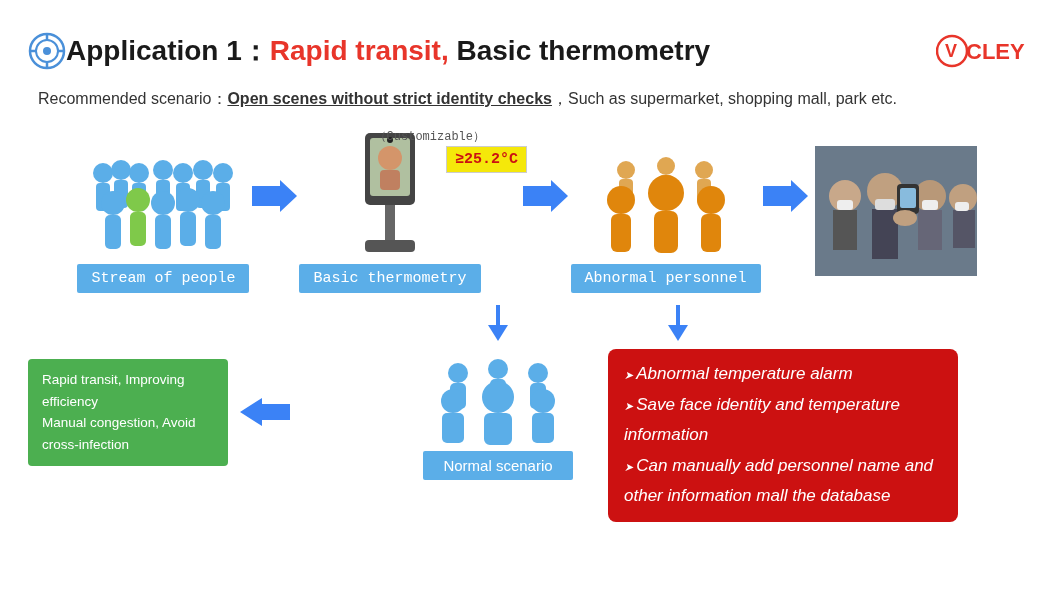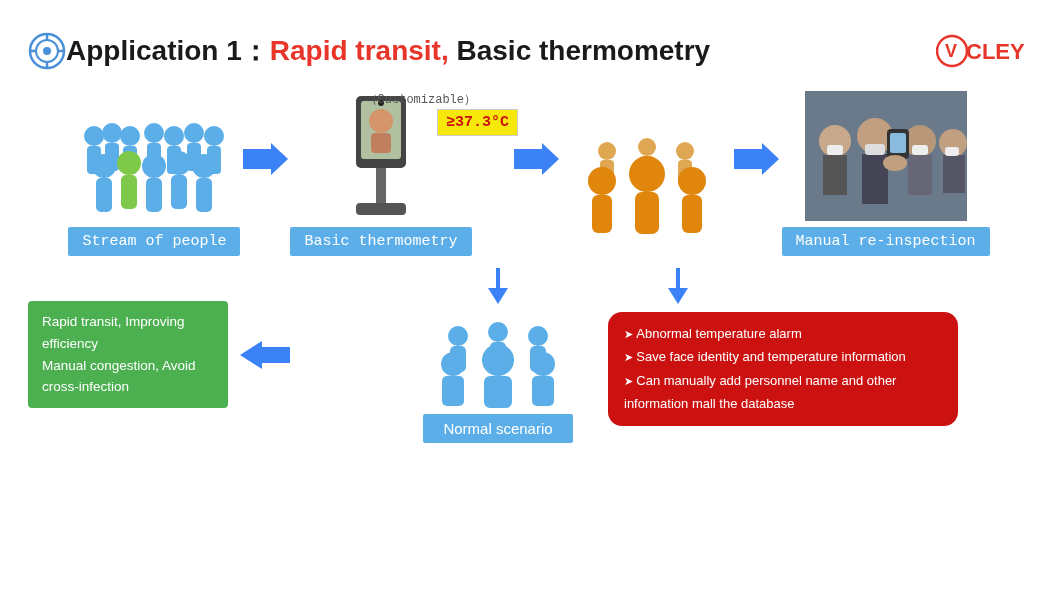--- a/index.html
+++ b/index.html
@@ -137,24 +137,25 @@
       font-size: 13.5px;
       line-height: 1.6;
       border-radius: 4px;
       max-width: 200px;
     }
 
     .red-box {
       background: #cc1111;
       color: white;
       padding: 10px 16px;
-      font-size: 13px;
+      font-size: 17px;
       line-height: 1.8;
-      border-radius: 14px;
+      border-radius: 8px;
       max-width: 350px;
+      font-style: italic;
     }
 
     .red-box .bullet-item::before {
       content: '➤ ';
       font-size: 11px;
     }
 
     
     .logo-container {
       display: flex;
@@ -240,20 +241,23 @@
     <div class="logo-container">
       <svg width="90" height="40" viewBox="0 0 90 40">
 
         <circle cx="16" cy="20" r="15" stroke="#e8352a" stroke-width="2.5" fill="none"></circle>
         <text x="9" y="26" font-size="18" font-weight="900" fill="#e8352a" font-family="Arial">V</text>
         <text x="30" y="28" font-size="22" font-weight="900" fill="#e8352a" font-family="Arial">CLEY</text>
       </svg>
     </div>
   </div>
 
+  <div class="scenario-line">
+    <span>Recommended scenario：</span><span class="underline-bold">Open scenes without strict identity checks</span><span>，Such as supermarket, shopping mall, park etc.</span>
+  </div>
 
   <div class="flow-area">
 
     <div class="flow-item">
       <div class="flow-image">
         <svg class="people-svg" viewBox="0 0 160 130">
 
           <g fill="#5baee8">
 
             <circle cx="20" cy="45" r="10"></circle>
@@ -304,21 +308,21 @@
       <svg width="45" height="36" viewBox="0 0 45 36">
         <polygon points="0,8 28,8 28,2 45,18 28,34 28,28 0,28" fill="#3b82f6"></polygon>
       </svg>
     </div>
 
     <div class="flow-item">
       <div class="flow-image" style="position:relative;">
 
         <span style="position:absolute;top:0;right:-10px;font-size:12px;color:#555;z-index:2;">（Customizable）</span>
 
-        <div style="position:absolute;top:18px;right:-52px;background:#f5e80a;color:#cc1111;font-size:15px;font-weight:bold;padding:4px 8px;border:1px solid #ccc;z-index:2;white-space:nowrap;">≥37.3°C</div>
+        <div style="position:absolute;top:18px;right:-52px;background:#f5e80a;color:#cc1111;font-size:15px;font-weight:bold;padding:4px 8px;border:1px solid #ccc;z-index:2;white-space:nowrap;">≥25.2°C</div>
 
         <svg class="device-svg" viewBox="0 0 120 130">
 
           <rect x="35" y="5" width="50" height="72" rx="5" fill="#444"></rect>
           <rect x="40" y="10" width="40" height="58" rx="3" fill="#b0c0a0"></rect>
 
           <circle cx="60" cy="30" r="12" fill="#d4956a"></circle>
           <rect x="50" y="42" width="20" height="20" rx="4" fill="#c08060"></rect>
 
           <circle cx="60" cy="12" r="3" fill="#222"></circle>
@@ -353,20 +357,21 @@
           <g fill="#e0860c">
             <circle cx="35" cy="72" r="14"></circle>
               <rect x="25" y="86" width="20" height="38" rx="6"></rect>
             <circle cx="80" cy="65" r="18"></circle>
               <rect x="68" y="83" width="24" height="42" rx="7"></rect>
             <circle cx="125" cy="72" r="14"></circle>
               <rect x="115" y="86" width="20" height="38" rx="6"></rect>
           </g>
         </svg>
       </div>
+      <div class="flow-label">Abnormal personnel</div>
     </div>
 
     <div class="flow-arrow">
       <svg width="45" height="36" viewBox="0 0 45 36">
         <polygon points="0,8 28,8 28,2 45,18 28,34 28,28 0,28" fill="#3b82f6"></polygon>
       </svg>
     </div>
 
     <div class="flow-item">
       <div class="flow-image">
@@ -392,21 +397,20 @@
           <circle cx="148" cy="52" r="14" fill="#c0a080"></circle>
           <rect x="138" y="64" width="22" height="38" fill="#556"></rect>
           <rect x="140" y="56" width="14" height="9" rx="3" fill="#eee"></rect>
 
           <rect x="82" y="38" width="22" height="30" rx="4" fill="#333"></rect>
           <rect x="85" y="42" width="16" height="20" rx="2" fill="#88bbdd"></rect>
 
           <ellipse cx="90" cy="72" rx="12" ry="8" fill="#c0a080"></ellipse>
         </svg>
       </div>
-      <div class="flow-label">Manual re-inspection</div>
     </div>
 
   </div>
 
   <div class="bottom-area">
 
     <div class="bottom-left">
 
       <div class="green-box">
         <div>Rapid transit, Improving efficiency</div>

